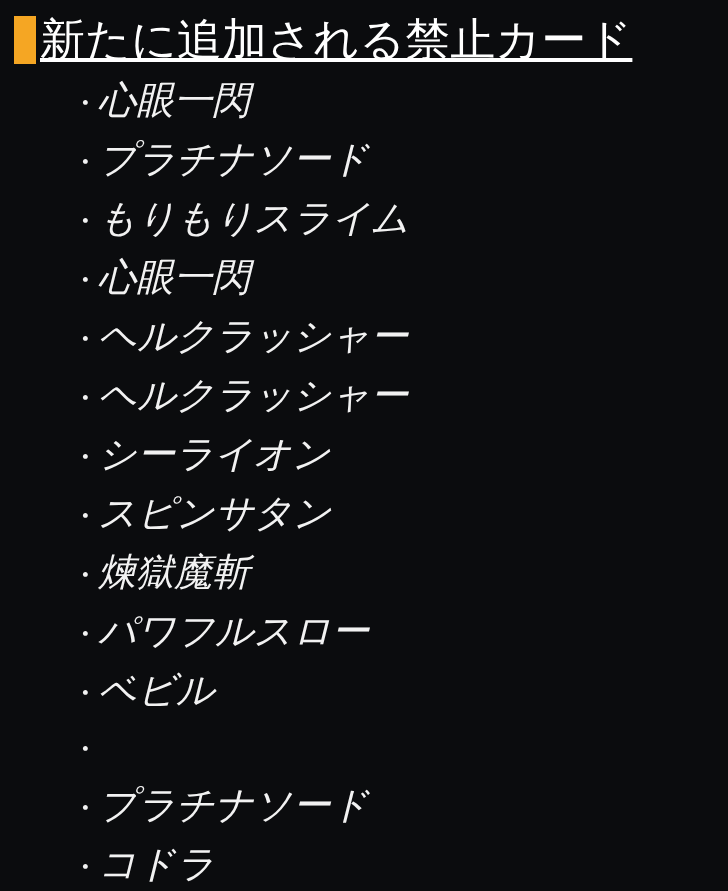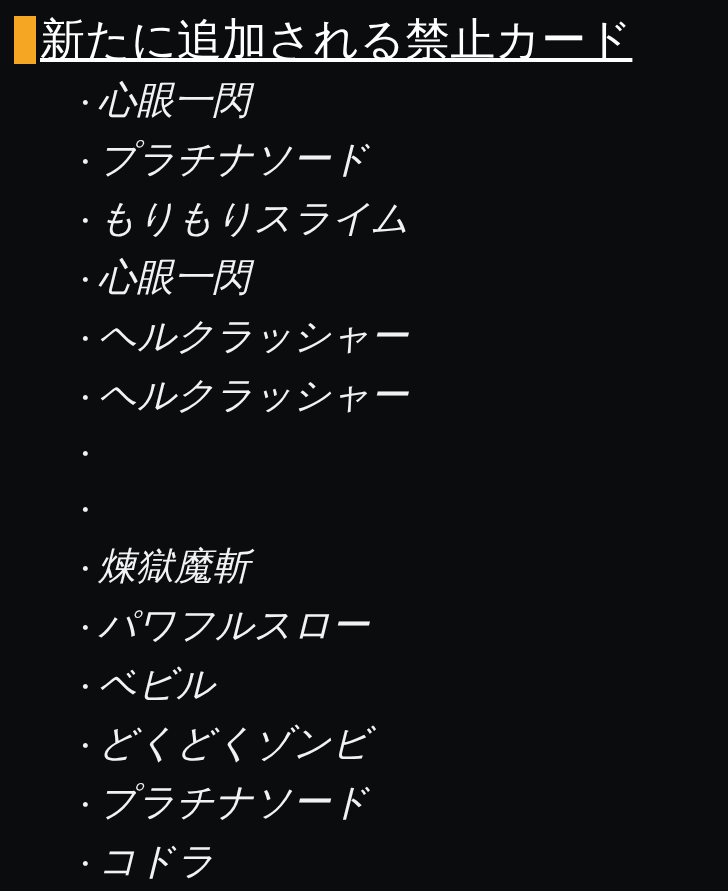--- a/index.html
+++ b/index.html
@@ -107,44 +107,45 @@
       <span class="item-label">ヘルクラッシャー</span>
     </li>
 
     <li class="list-item">
       <span class="bullet">・</span>
       <span class="item-label">ヘルクラッシャー</span>
     </li>
 
     <li class="list-item">
       <span class="bullet">・</span>
+      <span class="item-label">シーライオン</span>
     </li>
 
     <li class="list-item">
       <span class="bullet">・</span>
+      <span class="item-label">スピンサタン</span>
     </li>
 
     <li class="list-item">
       <span class="bullet">・</span>
       <span class="item-label">煉獄魔斬</span>
     </li>
 
     <li class="list-item">
       <span class="bullet">・</span>
       <span class="item-label">パワフルスロー</span>
     </li>
 
     <li class="list-item">
       <span class="bullet">・</span>
       <span class="item-label">ベビル</span>
     </li>
 
     <li class="list-item">
       <span class="bullet">・</span>
-      <span class="item-label">どくどくゾンビ</span>
     </li>
 
     <li class="list-item">
       <span class="bullet">・</span>
       <span class="item-label">プラチナソード</span>
     </li>
 
     <li class="list-item">
       <span class="bullet">・</span>
       <span class="item-label">コドラ</span>

